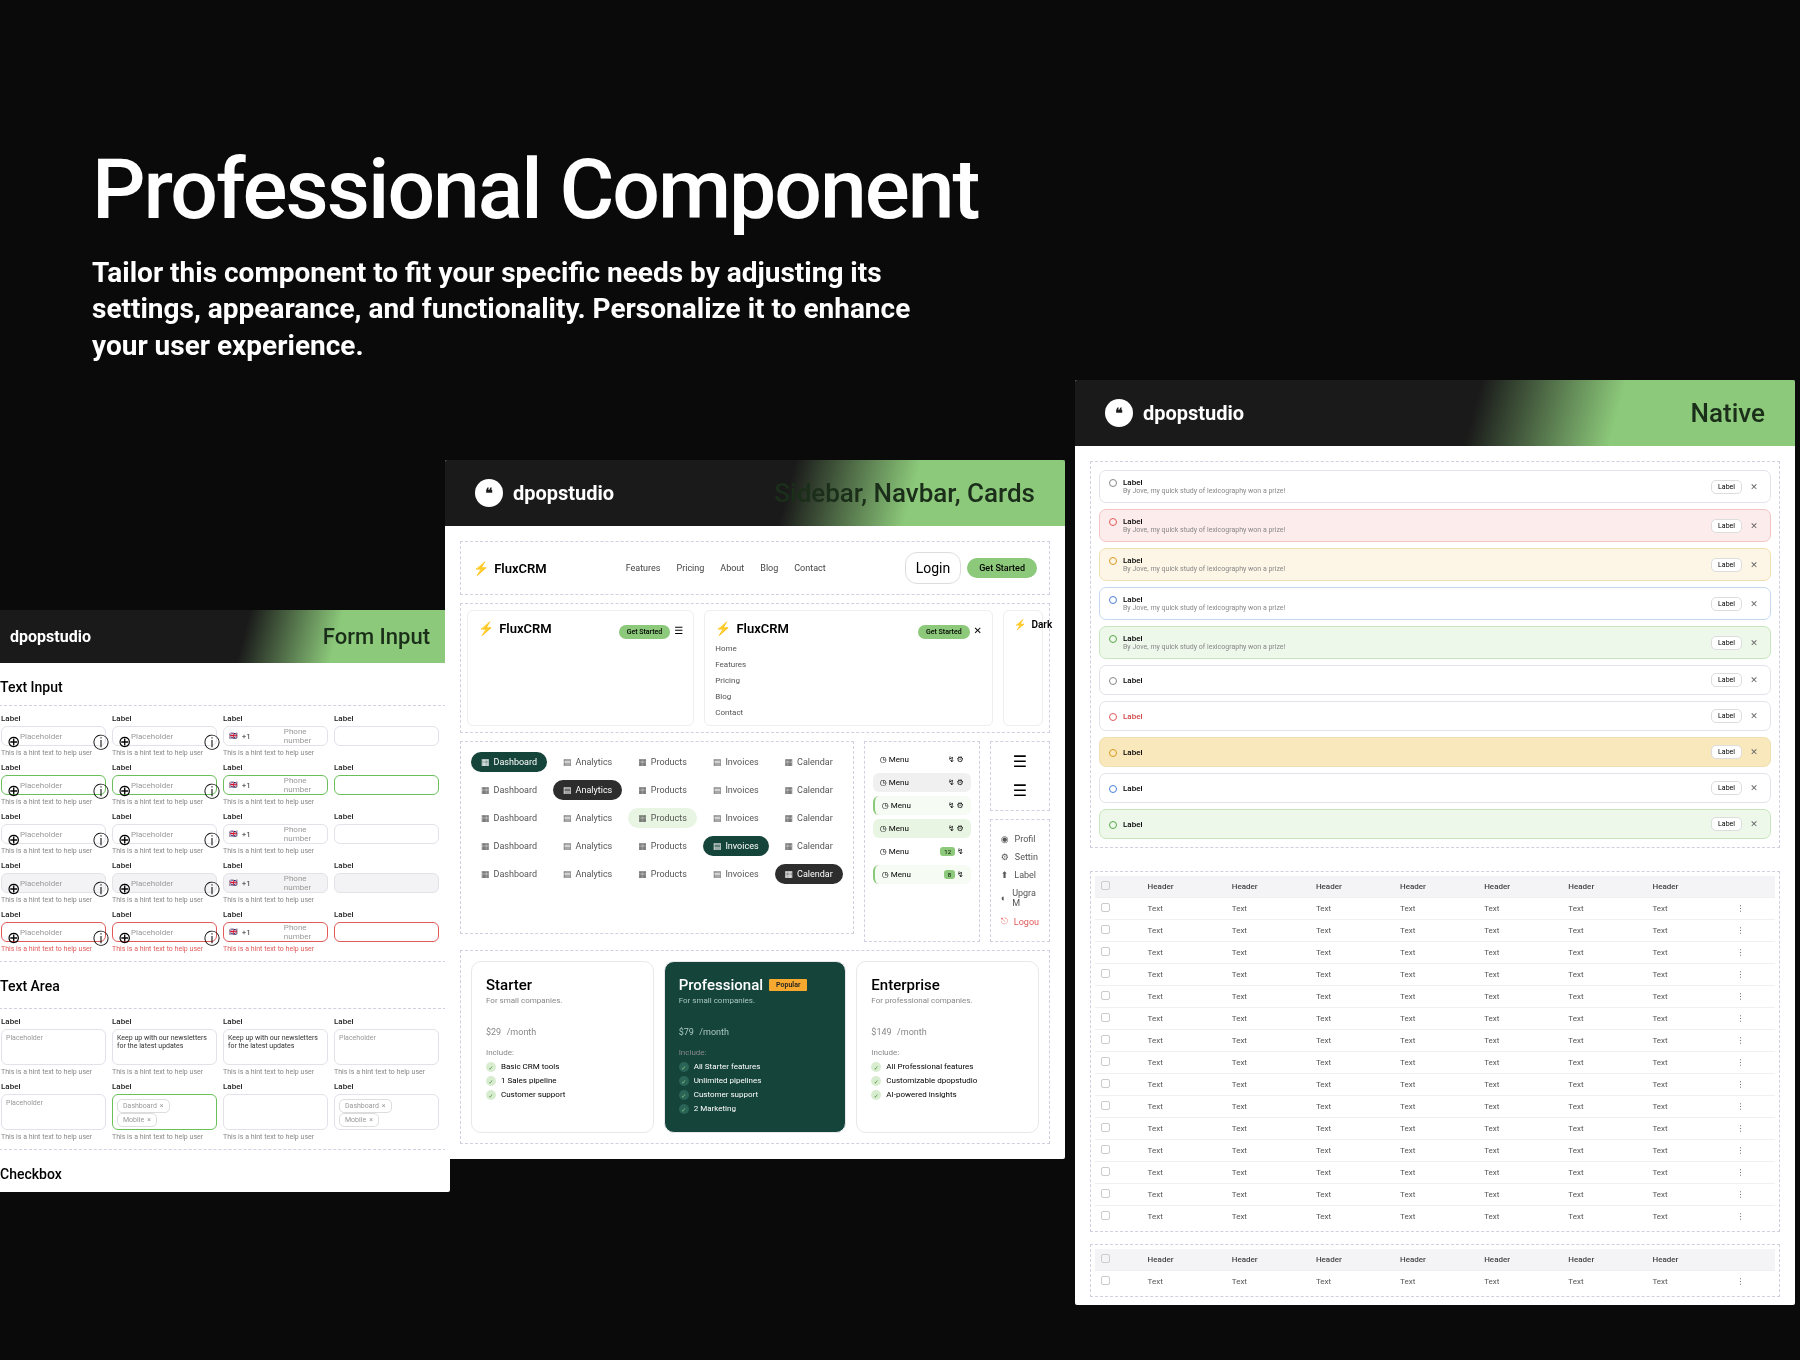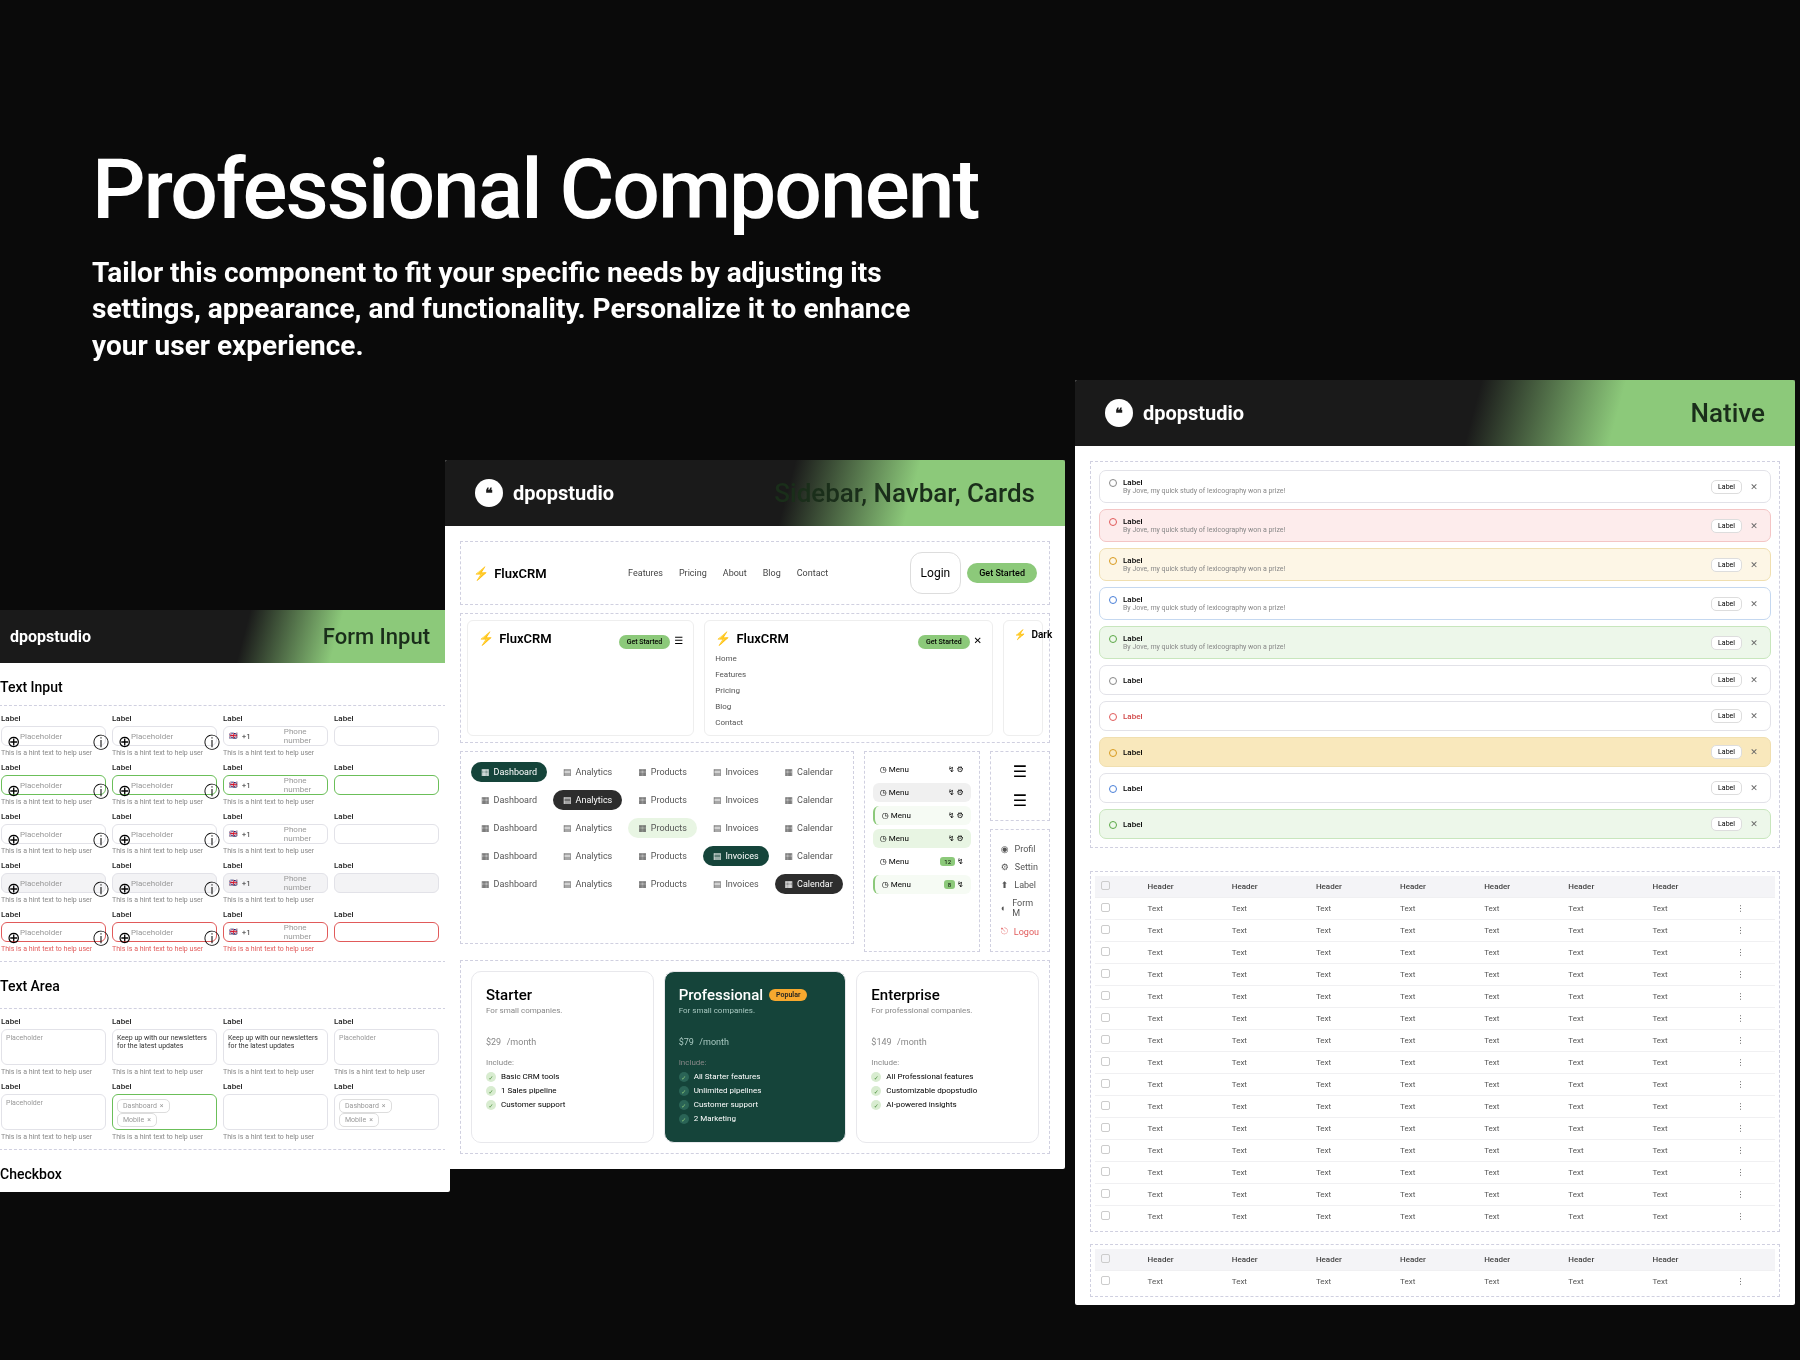--- a/index.html
+++ b/index.html
@@ -41,21 +41,21 @@
 .ta.green{border-color:#6bbf59}
 .btn-tag{display:inline-flex;border:1px solid #ddd;border-radius:5px;padding:2px 5px;font-size:7px;gap:3px;margin-right:2px}
 
 
 .panel-mid{left:445px;top:460px;width:620px}
 .mid-body{padding:15px 15px}
 .navbar{border:1px dashed #d0d0e0;padding:10px 12px;display:flex;align-items:center;justify-content:space-between;margin-bottom:8px}
 .nav-brand{display:flex;align-items:center;gap:5px;font-size:13px;font-weight:600}
 .nav-links{display:flex;gap:16px;font-size:9px;color:#444}
 .nav-cta{display:flex;gap:6px;align-items:center}
-.btn-ghost{font-size:12px;padding:13px 10px;border-radius:12px;border:1px solid #ddd}
+.btn-ghost{font-size:14px;padding:7px 10px;border-radius:12px;border:1px solid #ddd}
 .btn-green{font-size:9px;padding:5px 12px;border-radius:12px;background:#8cc97a;font-weight:500}
 .mob-row{border:1px dashed #d0d0e0;padding:6px;display:flex;gap:10px;margin-bottom:8px}
 .mob-card{border:1px solid #eee;border-radius:6px;padding:8px 10px;background:#fff}
 .mob-card.w1{flex:1}
 .mob-card.w2{flex:1.3}
 .mob-head{display:flex;justify-content:space-between;align-items:center;margin-bottom:6px}
 .mob-menu{display:flex;flex-direction:column;gap:7px;font-size:8px;color:#555}
 .tabrow{border:1px dashed #d0d0e0;padding:10px;margin-bottom:8px}
 .tabset{display:flex;gap:6px;margin-bottom:8px}
 .tab{font-size:9px;padding:5px 10px;border-radius:12px;display:flex;align-items:center;gap:4px;color:#555}
@@ -78,21 +78,21 @@
 .pc-title{font-size:15px;font-weight:500;margin-bottom:2px;display:flex;align-items:center;gap:6px}
 .pc-sub{font-size:8px;color:#888;margin-bottom:10px}
 .price-card.dark .pc-sub{color:#a8c8c0}
 .pc-price{font-size:22px;font-weight:600}
 .pc-price span{font-size:9px;font-weight:400;color:#888}
 .price-card.dark .pc-price span{color:#a8c8c0}
 .pc-inc{font-size:8px;color:#888;margin:8px 0 5px}
 .pc-feat{display:flex;gap:5px;font-size:8px;align-items:flex-start;margin-bottom:4px}
 .chk{width:10px;height:10px;border-radius:50%;background:#d8ecd0;display:inline-flex;align-items:center;justify-content:center;color:#4a8f3a;font-size:6px}
 .price-card.dark .chk{background:#2a6456;color:#8cc97a}
-.pop-badge{background:#f7a82e;color:#222;font-size:7px;padding:2px 7px;border-radius:6px;font-weight:600}
+.pop-badge{background:#f7a82e;color:#222;font-size:7px;padding:2px 7px;border-radius:1px;font-weight:600}
 .bolt{color:#8cc97a}
 
 
 .panel-native{left:1075px;top:380px;width:720px}
 .pn-body{padding:15px;display:flex;gap:20px}
 .img-ph{width:300px;height:300px;background-image:repeating-conic-gradient(#ddd 0% 25%,#fff 0% 50%);background-size:20px 20px;display:flex;align-items:center;justify-content:center;font-size:22px;color:#555;font-weight:500;border:1px dashed #d0d0e0}
 .alerts{flex:1;border:1px dashed #d0d0e0;padding:8px;display:flex;flex-direction:column;gap:6px}
 .alert{border-radius:7px;padding:7px 9px;display:flex;justify-content:space-between;align-items:center;gap:8px}
 .alert.wht{background:#fff;border:1px solid #e2e2e8}
 .alert.red{background:#fdecec;border:1px solid #f4c5c5}
@@ -485,21 +485,21 @@
           <div class="user-item">
               <span>⚙</span>
               <span>Settin</span>
             </div>
           <div class="user-item">
               <span>⬆</span>
               <span>Label</span>
             </div>
           <div class="user-item">
               <span>◐</span>
-              <span>Form M</span>
+              <span>Upgra M</span>
             </div>
           <div class="user-item red">
               <span>⎋</span>
               <span>Logou</span>
             </div>
         </div>
       </div>
     </div>
 
     <div class="price-row">

